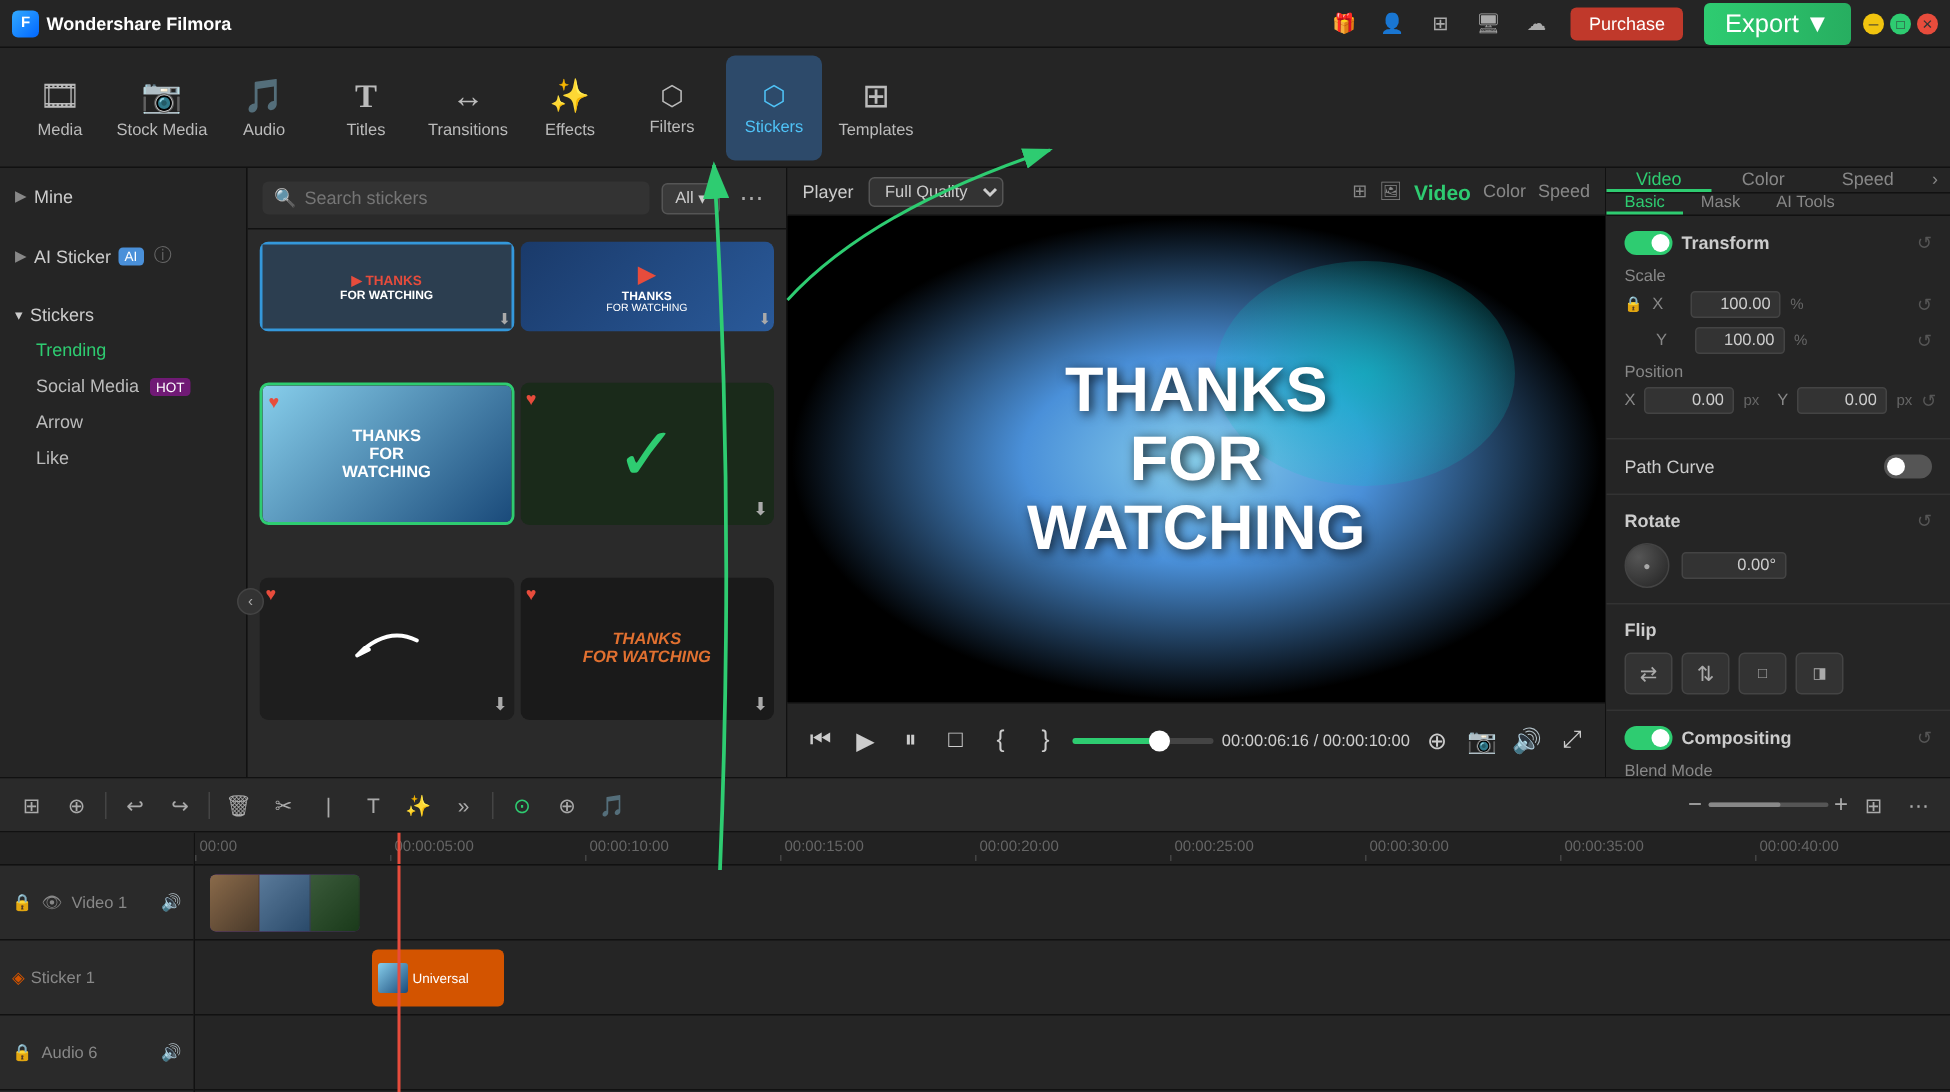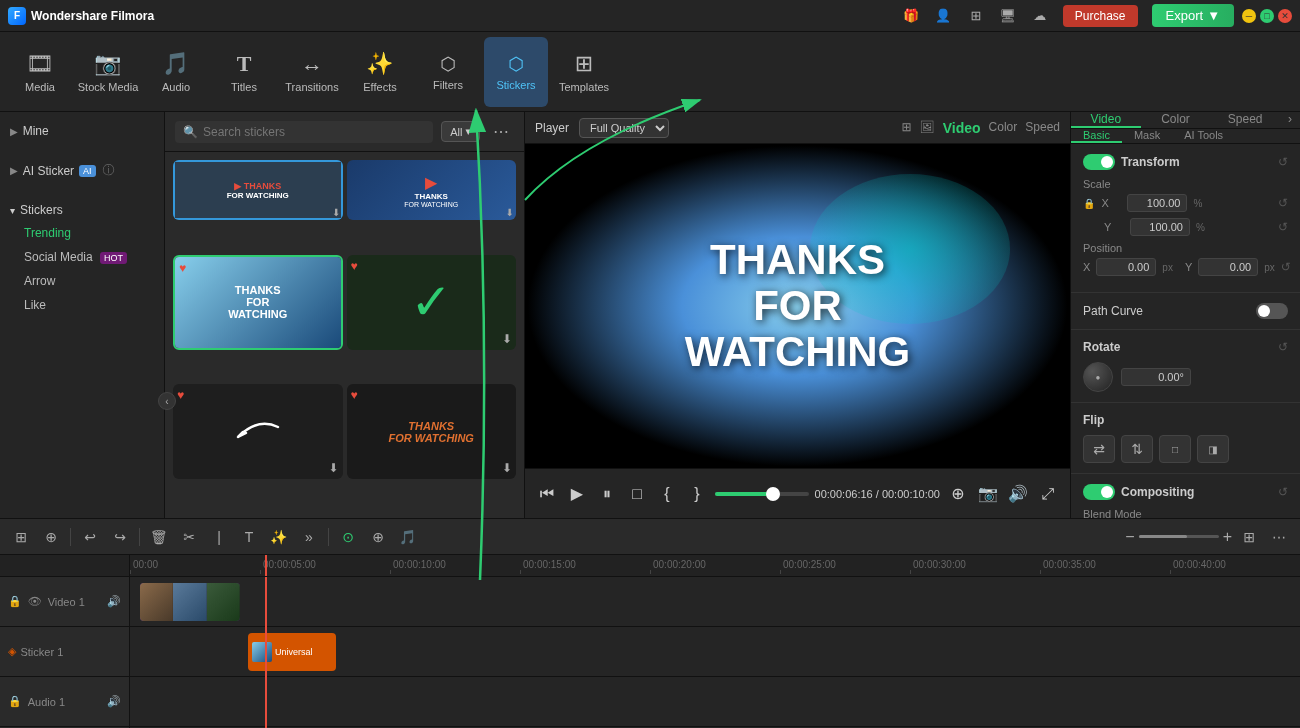--- a/index.html
+++ b/index.html
@@ -83,21 +83,21 @@
       cursor: pointer;
       font-size: 12px;
     }
     .btn-export {
       background: linear-gradient(90deg, #2ecc71, #27ae60);
       color: #fff;
       border: none;
       padding: 4px 14px;
       border-radius: 4px;
       cursor: pointer;
-      font-size: 13px;
+      font-size: 17px;
       display: flex; align-items: flex-start; gap: 4px;
     }
     .window-controls {
       display: flex; gap: 4px; margin-left: 8px;
     }
     .wc-btn {
       width: 14px; height: 14px;
       border-radius: 50%;
       cursor: pointer;
       display: flex; align-items: center; justify-content: center;
@@ -1102,21 +1102,21 @@
         <span style="font-size:11px;">👁</span>
         <span>Video 1</span>
         <span style="font-size:11px;margin-left:auto;">🔊</span>
       </div>
       <div style="height:50px;border-bottom:1px solid #111;display:flex;align-items:center;padding:0 8px;gap:4px;color:#888;font-size:11px;">
         <span style="font-size:11px;color:#d35400;">◈</span>
         <span>Sticker 1</span>
       </div>
       <div class="track-label">
         <span style="font-size:11px;">🔒</span>
-        <span>Audio 1</span>
+        <span>Audio 6</span>
         <span style="font-size:11px;margin-left:auto;">🔊</span>
       </div>
     </div>
     <div class="track-content">
 
       <div class="timeline-ruler">
         <div class="ruler-marks">
           <div class="ruler-mark">
             <span class="ruler-label">00:00</span>
             <div class="ruler-tick"></div>

